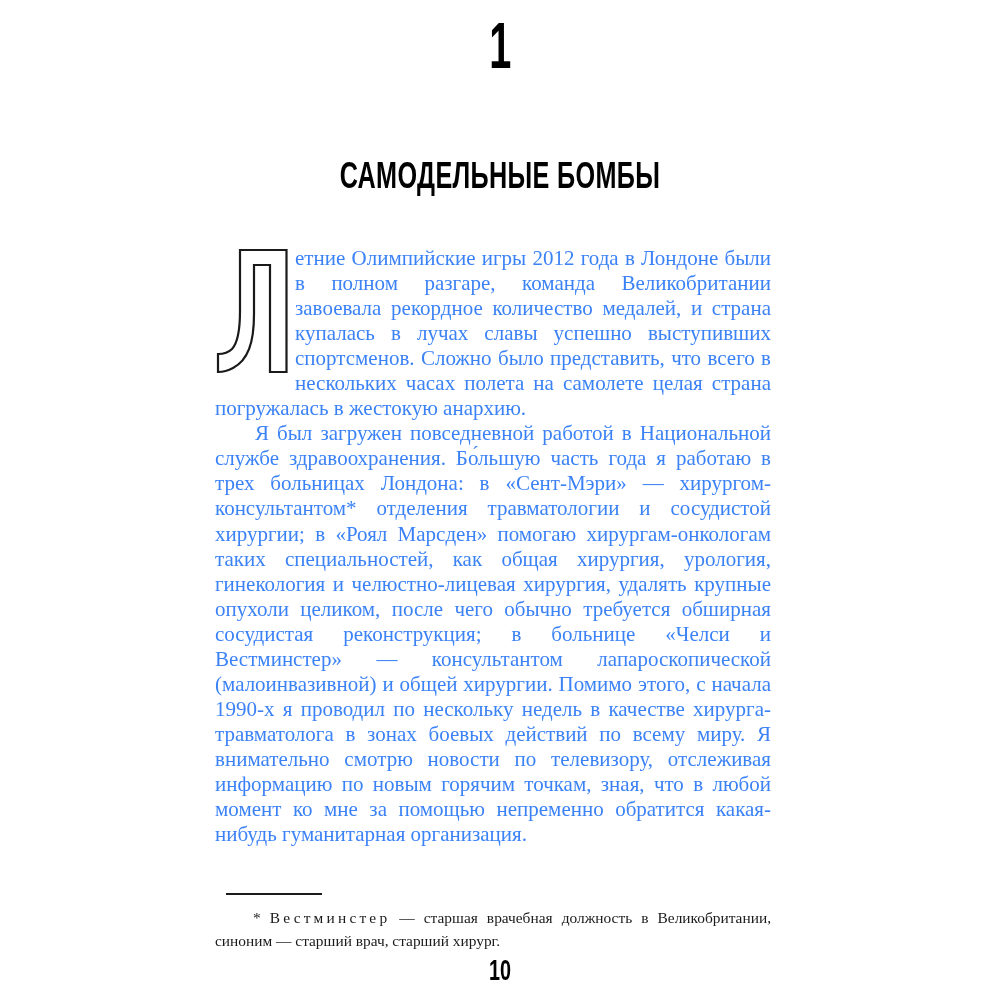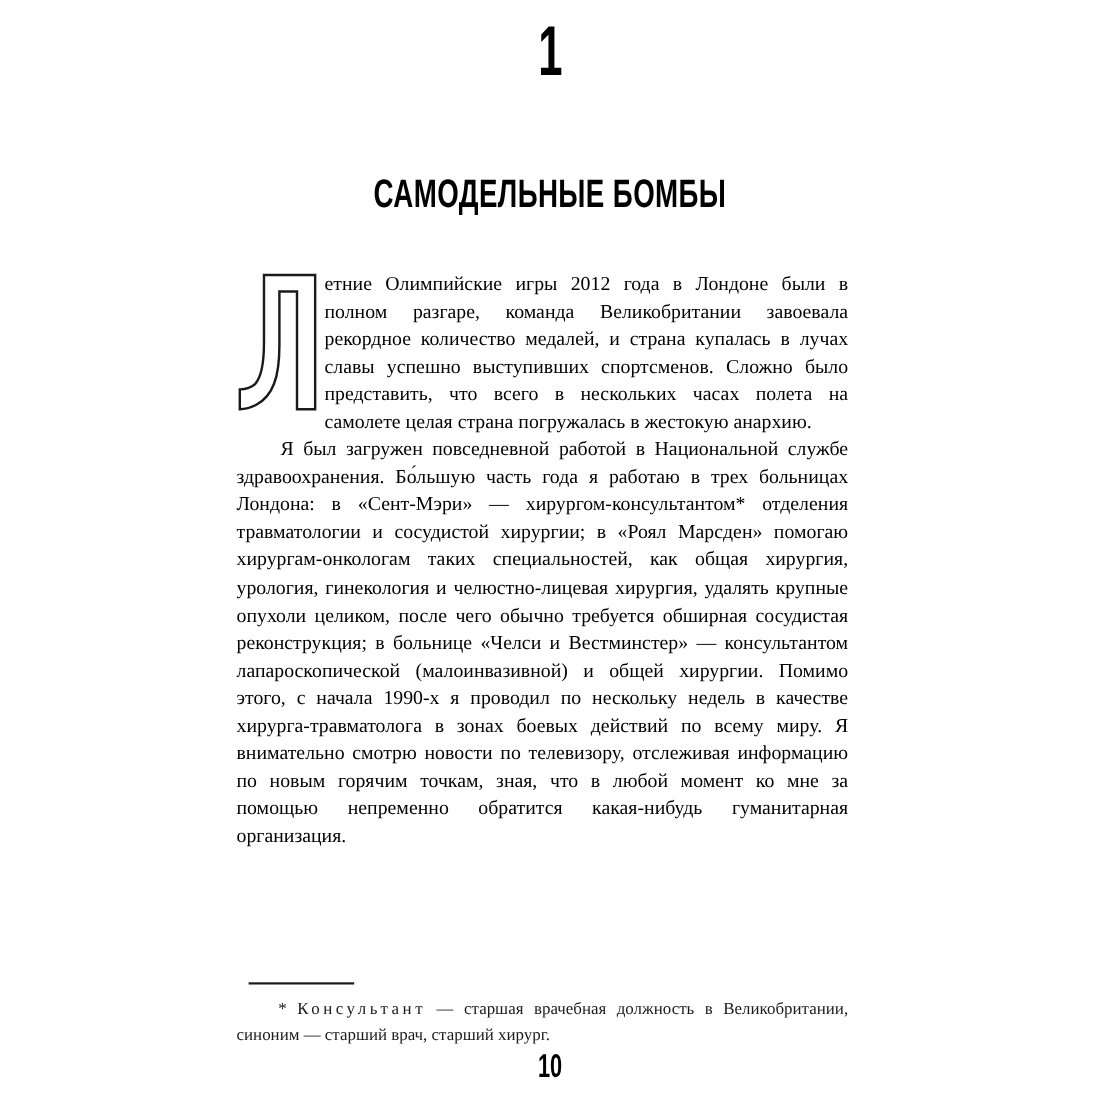--- a/index.html
+++ b/index.html
@@ -60,27 +60,27 @@
   
   .text-column {
     position: absolute;
     left: 215px;
     top: 246px;
     width: 556px;
   }
 
   .body-par {
     margin: 0;
-    font-size: 18px;
+    font-size: 21px;
     line-height: 25.05px;
     text-align: justify;
     text-justify: inter-word;
     text-indent: 40px;
     hyphens: manual;
-    color: #000000;
+    color: #3b82f6;
   }
 
   .body-par.first {
     text-indent: 0;
   }
 
   
   .dropcap {
     float: left;
     width: 74px;
@@ -159,19 +159,19 @@
     <p class="body-par">
       <span>Я был загружен повседневной работой в Национальной службе здравоохранения. Бо́льшую часть года я работаю в трех больницах Лондона: в «Сент-Мэри» — хирургом-консультантом* отделения травматологии и сосудистой хирургии; в «Роял Марсден» помогаю хирургам-онкологам таких специальностей, как общая хирургия, урология, гинекология и челюстно-лицевая хирургия, удалять крупные опухоли целиком, после чего обычно требуется обширная сосудистая реконструкция; в больнице «Челси и Вестминстер» — консультантом лапароскопической (малоинвазивной) и общей хирургии. Помимо этого, с начала 1990-х я проводил по нескольку недель в качестве хирурга-травматолога в зонах боевых действий по всему миру. Я внимательно смотрю новости по телевизору, отслеживая информацию по новым горячим точкам, зная, что в любой момент ко мне за помощью непременно обратится какая-нибудь гуманитарная организация.</span>
     </p>
 
 
   </div>
 
   <div class="footnote">
     <div class="footnote-rule"></div>
     <p class="footnote-text">
-      <span>* </span><span class="spaced">Консультант</span><span> — старшая врачебная должность в Великобритании, синоним — старший врач, старший хирург.</span>
+      <span>* </span><span class="spaced">Вестминстер</span><span> — старшая врачебная должность в Великобритании, синоним — старший врач, старший хирург.</span>
     </p>
   </div>
 
   <div class="page-number">10</div>
 
 </div>
 
 </body></html>

